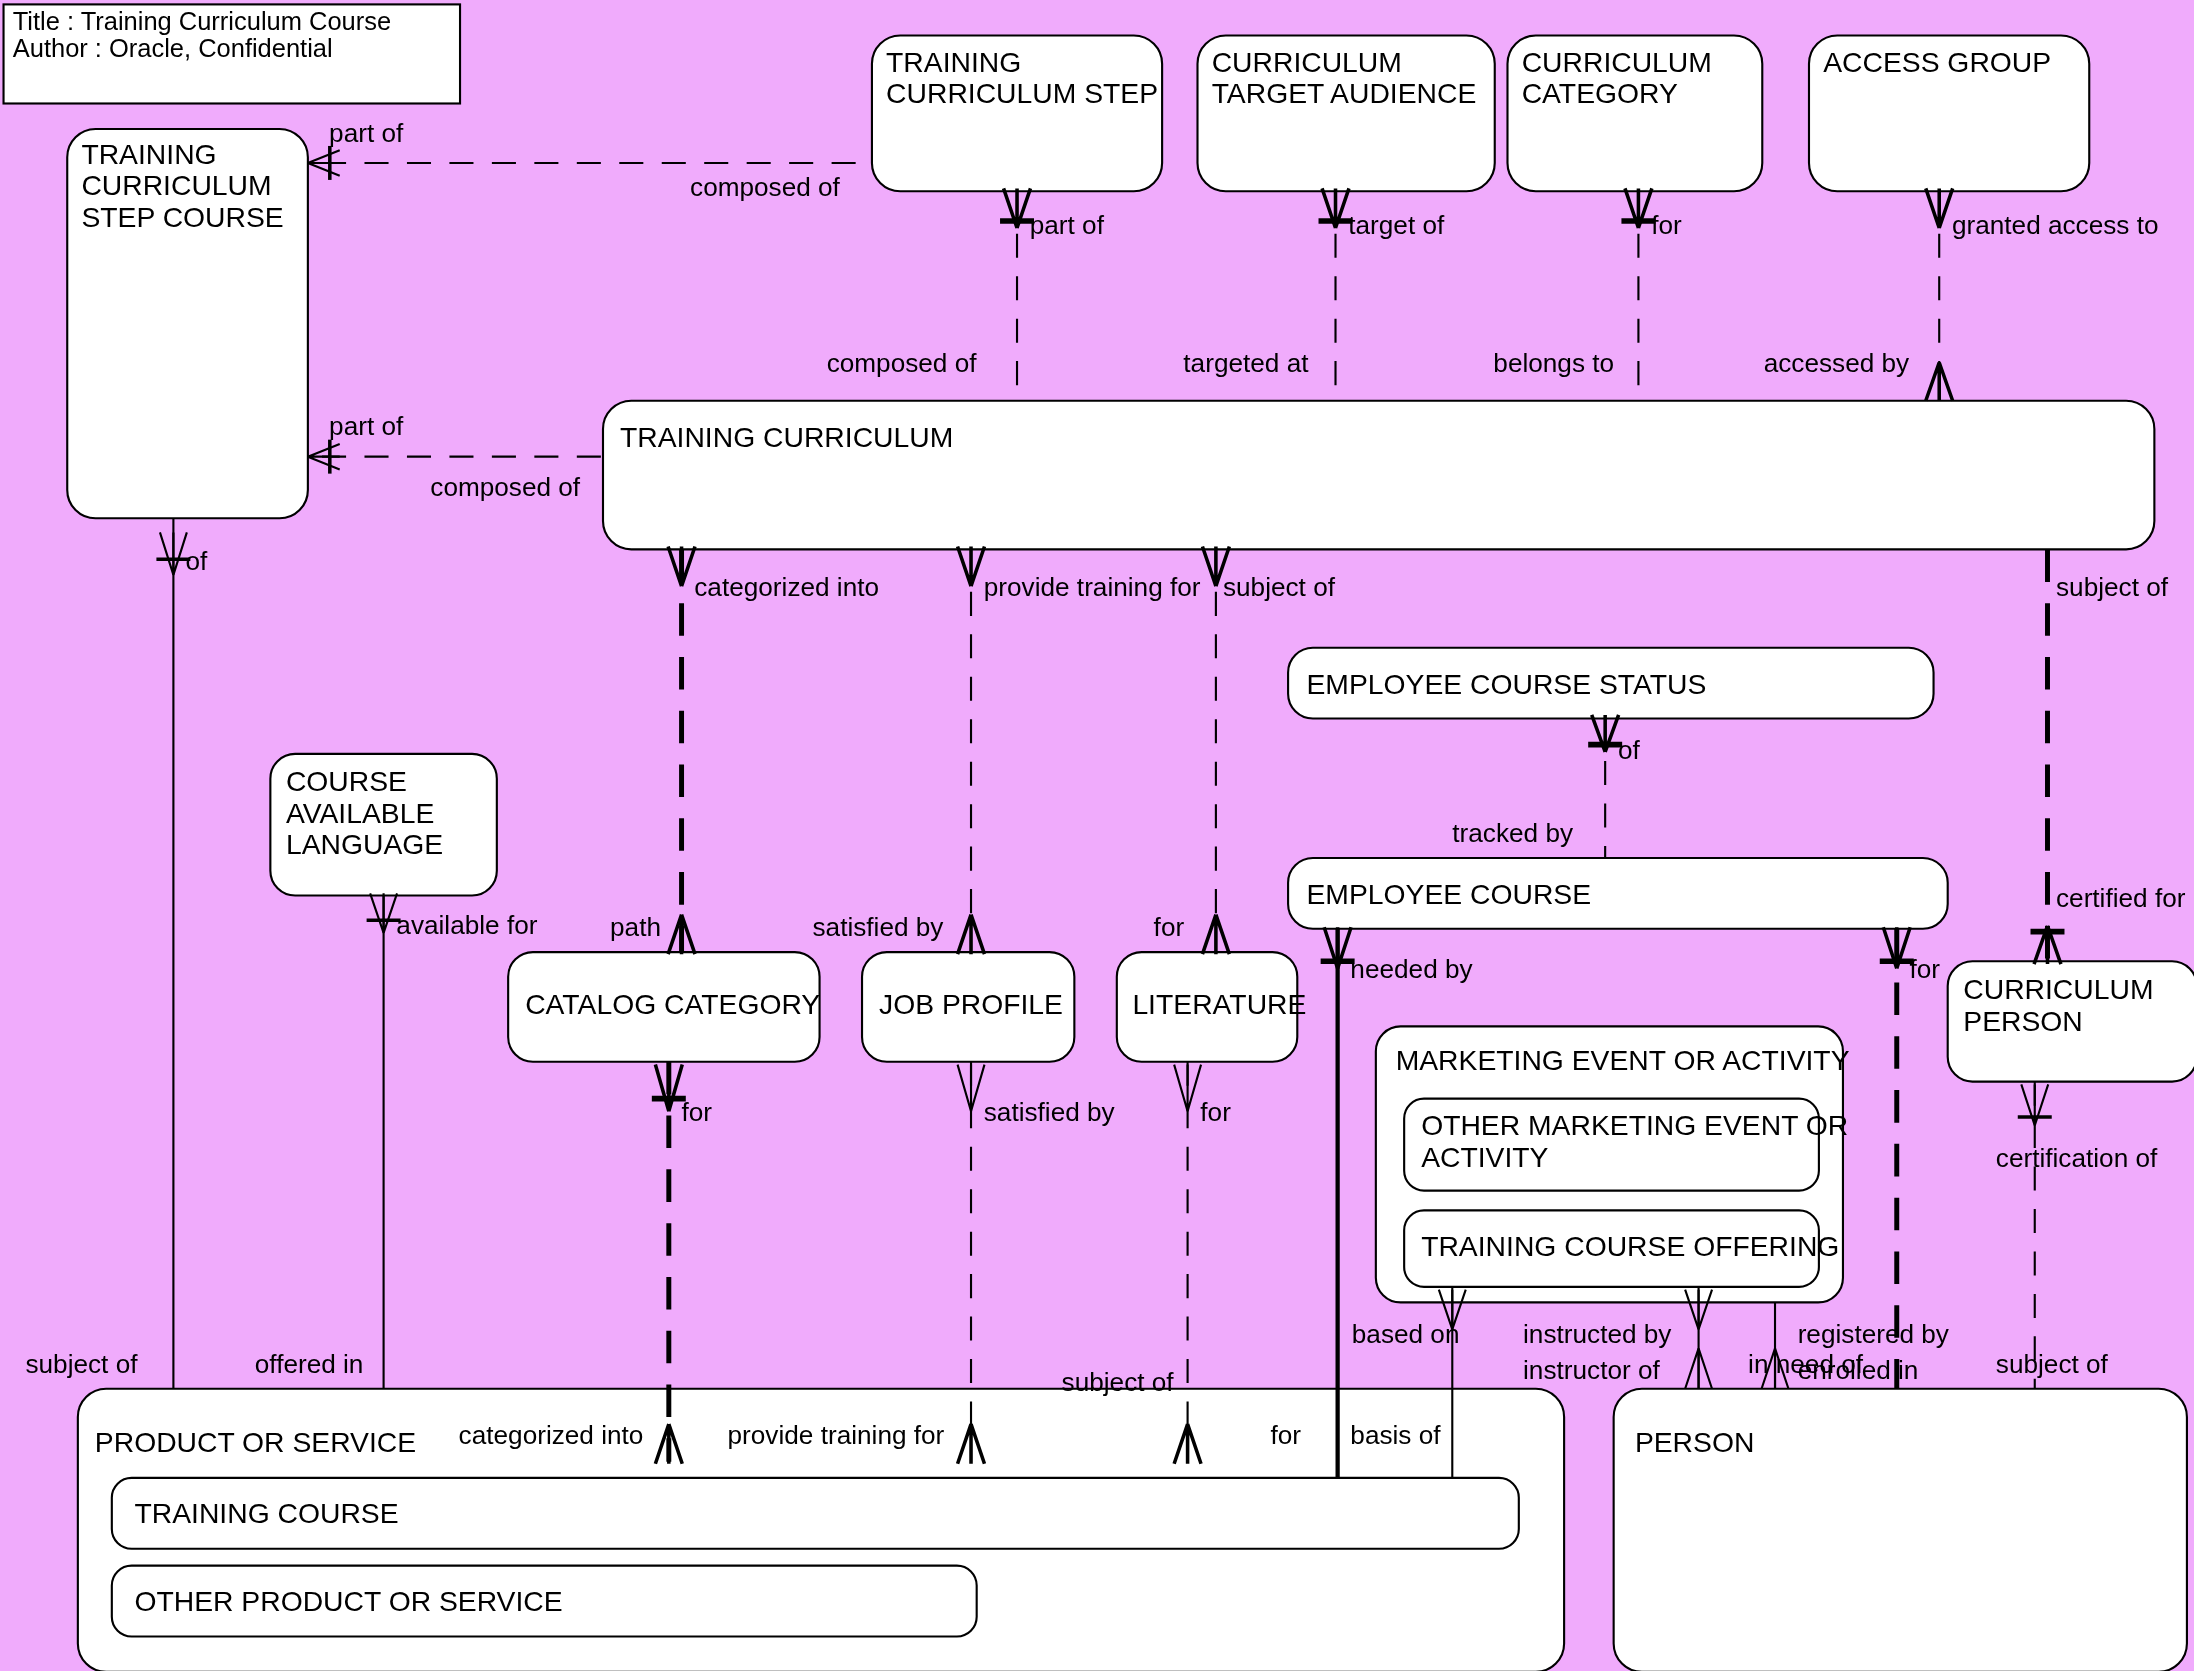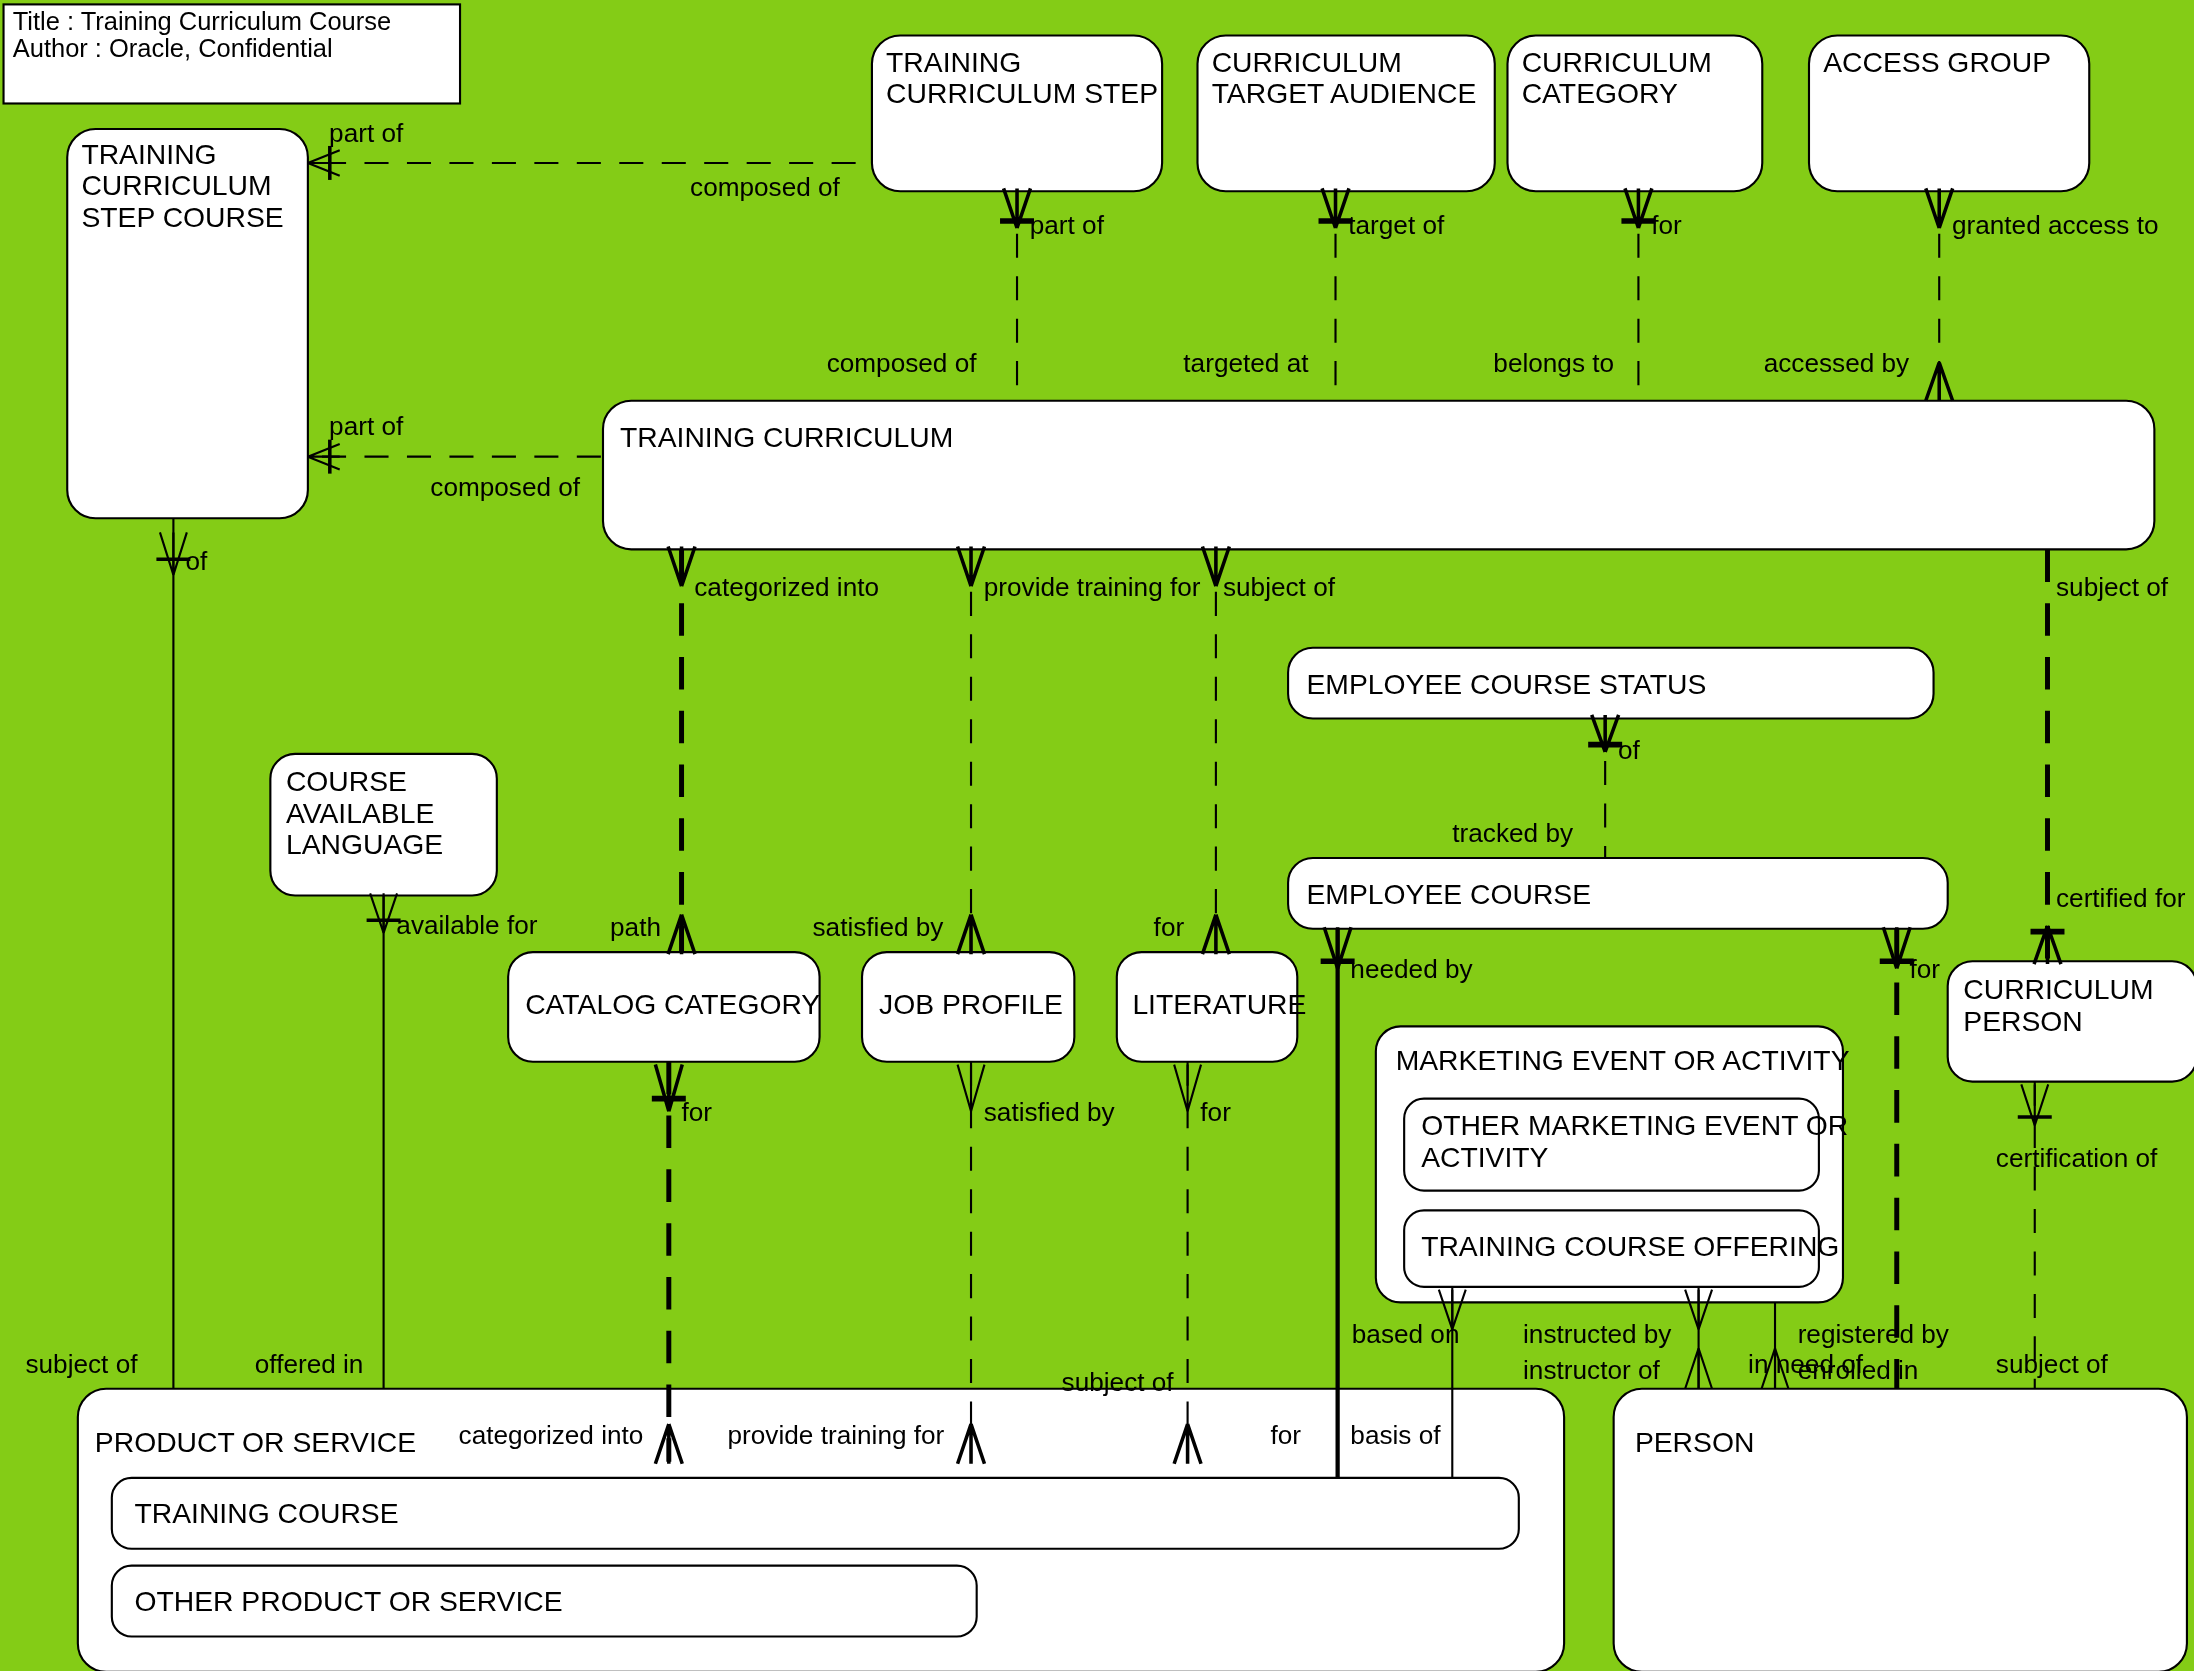--- a/index.html
+++ b/index.html
@@ -1,17 +1,17 @@
 <!DOCTYPE html>
 <html style="font-size:11.3px"><head>
 <meta charset="utf-8">
 <style>
   html,body{margin:0;padding:0;background:#ffffff;}
   body{font-family:"Liberation Sans", sans-serif;}
-  #stage{position:relative;width:2194px;height:1672px;background:#84cc16;overflow:hidden;}
+  #stage{position:relative;width:2194px;height:1672px;background:#f0abfc;overflow:hidden;}
   svg{position:absolute;left:0;top:0;width:2194px;height:1672px;}
   .ent{fill:#ffffff;stroke:#000000;stroke-width:3;}
   .ent-sq{fill:#ffffff;stroke:#000000;stroke-width:3;}
   .lbl{font-family:"Liberation Sans", sans-serif;font-size:40px;fill:#000;}
   .lbl-title{font-family:"Liberation Sans", sans-serif;font-size:36px;fill:#000;}
   .rel{font-family:"Liberation Sans", sans-serif;font-size:37px;fill:#000;}
   .ln-solid{stroke:#000;stroke-width:3;fill:none;}
   .ln-thick{stroke:#000;stroke-width:6;fill:none;}
   .ln-dash{stroke:#000;stroke-width:3;fill:none;stroke-dasharray:34 26;}
   .ln-dash-thick{stroke:#000;stroke-width:7;fill:none;stroke-dasharray:46 30;}

